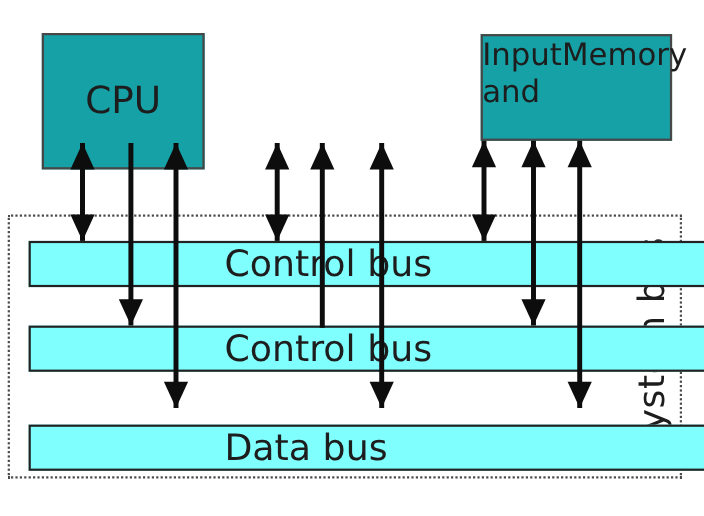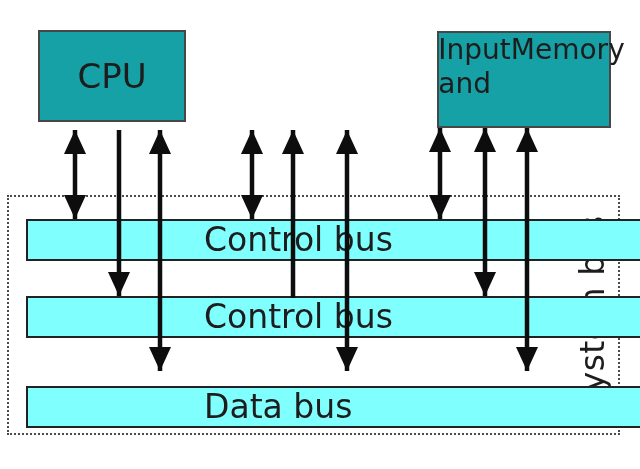--- a/index.html
+++ b/index.html
@@ -40,21 +40,21 @@
   .box {
     position: absolute;
     box-sizing: border-box;
     background: var(--box-fill, #16a1a6);
     border: 2px solid var(--box-border, #474747);
     color: var(--text, #1d1d1d);
     display: flex;
     align-items: center;
     justify-content: center;
   }
-  .box-cpu    { left: 38px;  top: 30px; width: 148px; height: 92px; font-size: 34px; }
+  .box-cpu    { left: 38px;  top: 30px; width: 148px; height: 124px; font-size: 34px; }
   .box-memory { left: 217px; top: 30px; width: 166px; height: 100px; font-size: 34px; }
   .box-io {
     left: 408px; top: 31px; width: 174px; height: 97px;
     font-size: 28px;
     flex-direction: row;
     align-items: flex-start;
     justify-content: center;
     padding-left: 15px;
     line-height: 34px;
     margin-left: 29px;

